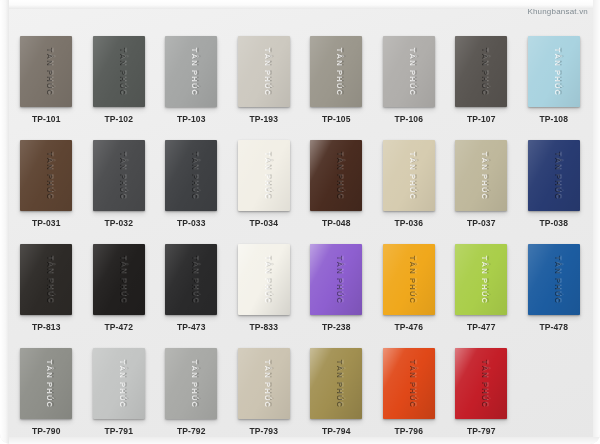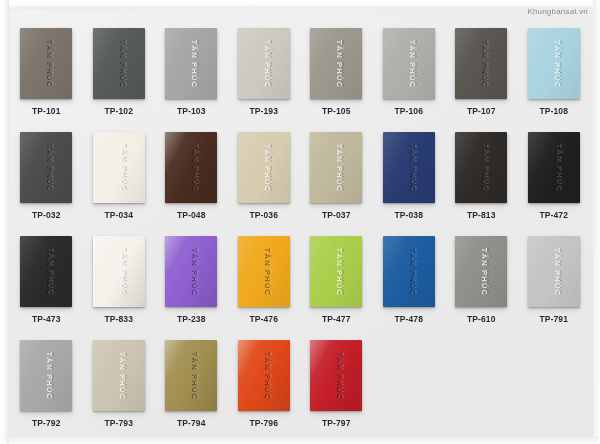--- a/index.html
+++ b/index.html
@@ -49,21 +49,21 @@
   #grid {
     position:relative; z-index:2;
     display:grid;
     grid-template-columns:repeat(8,1fr);
     grid-template-rows:repeat(4,1fr);
     width:100%; height:100%;
     padding:14px 6px 4px 6px;
   }
   .cell {
     display:flex; flex-direction:column;
-    align-items:center; justify-content:center;
+    align-items:center; justify-content:flex-end;
   }
   .swatch {
     position:relative;
     width:52px; height:71px;
     border-radius:1px;
     box-shadow:0 1px 2px rgba(0,0,0,.30), 0 3px 5px rgba(0,0,0,.12);
     overflow:hidden;
     display:flex; align-items:center; justify-content:flex-start;
   }
   
@@ -162,26 +162,38 @@
         </div>
         <div class="label">TP-107</div>
       </div>
       <div class="cell">
         <div class="swatch light" style="background: rgb(169, 211, 224);">
           <span class="emboss">TÂN PHÚC</span>
         </div>
         <div class="label">TP-108</div>
       </div>
       <div class="cell">
+        <div class="swatch dark" style="background: rgb(94, 68, 50);">
+          <span class="emboss">TÂN PHÚC</span>
+        </div>
+        <div class="label">TP-031</div>
+      </div>
+      <div class="cell">
         <div class="swatch dark" style="background: rgb(74, 75, 77);">
           <span class="emboss">TÂN PHÚC</span>
         </div>
         <div class="label">TP-032</div>
       </div>
       <div class="cell">
+        <div class="swatch dark" style="background: rgb(63, 65, 68);">
+          <span class="emboss">TÂN PHÚC</span>
+        </div>
+        <div class="label">TP-033</div>
+      </div>
+      <div class="cell">
         <div class="swatch light" style="background: rgb(242, 239, 230);">
           <span class="emboss">TÂN PHÚC</span>
         </div>
         <div class="label">TP-034</div>
       </div>
       <div class="cell">
         <div class="swatch dark gloss" style="background: rgb(74, 44, 32);">
           <span class="emboss">TÂN PHÚC</span>
         </div>
         <div class="label">TP-048</div>
@@ -249,21 +261,21 @@
       <div class="cell">
         <div class="swatch dark" style="background: rgb(28, 92, 160);">
           <span class="emboss">TÂN PHÚC</span>
         </div>
         <div class="label">TP-478</div>
       </div>
       <div class="cell">
         <div class="swatch light" style="background: rgb(142, 143, 137);">
           <span class="emboss">TÂN PHÚC</span>
         </div>
-        <div class="label">TP-610</div>
+        <div class="label">TP-790</div>
       </div>
       <div class="cell">
         <div class="swatch light" style="background: rgb(195, 197, 196);">
           <span class="emboss">TÂN PHÚC</span>
         </div>
         <div class="label">TP-791</div>
       </div>
       <div class="cell">
         <div class="swatch light" style="background: rgb(168, 169, 166);">
           <span class="emboss">TÂN PHÚC</span>

